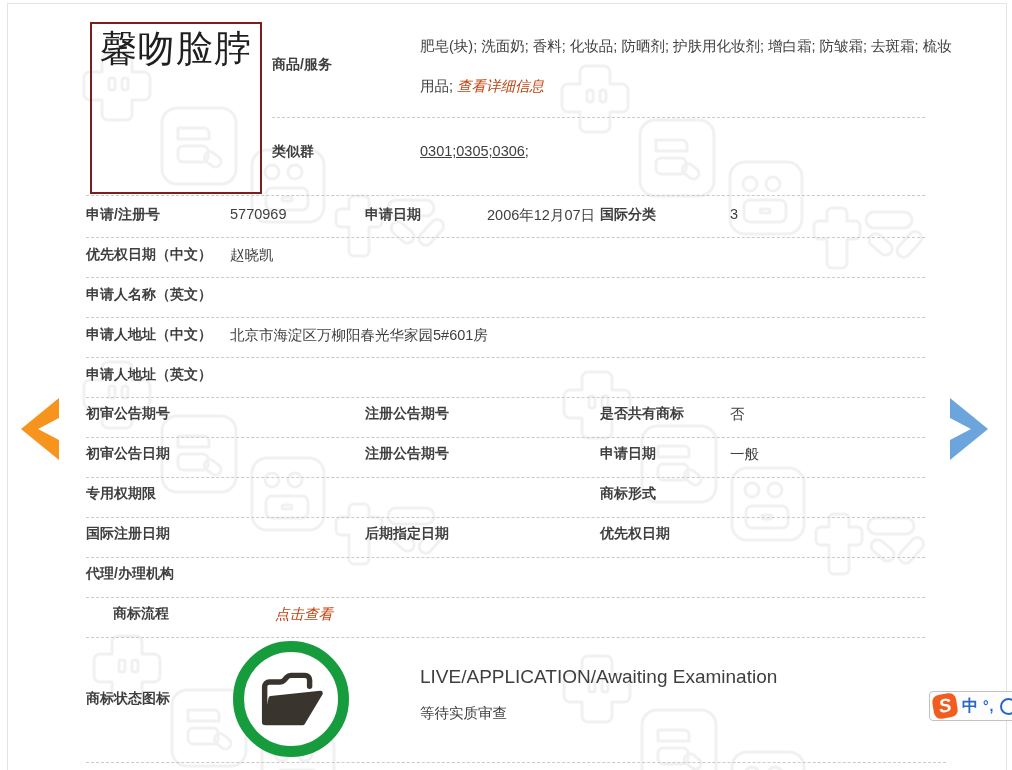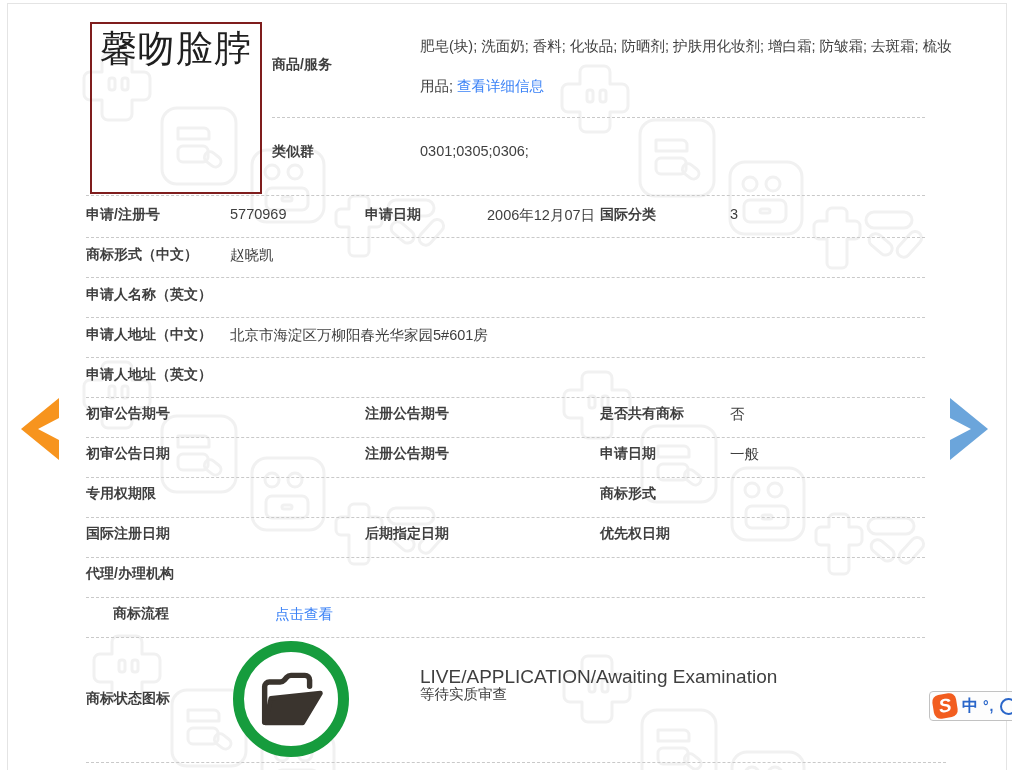--- a/index.html
+++ b/index.html
@@ -7,21 +7,21 @@
     width:1012px;height:770px;position:relative;overflow:hidden;background:#fff;
     font-family:"Liberation Sans","DejaVu Sans",sans-serif;color:#3f3f3f;
   }
   .frame{position:absolute;left:7px;top:3px;width:998px;height:767px;
     border-top:1px solid #e4e4e4;border-left:1px solid #e4e4e4;border-right:1px solid #e4e4e4;z-index:1;}
   #wm{position:absolute;left:0;top:0;z-index:0;}
   .abs{position:absolute;z-index:2;}
   .lbl{font-weight:bold;font-size:14px;white-space:nowrap;}
   .val{font-size:14.5px;white-space:nowrap;}
   .dash{border-top:1px dashed #c9c9c9;height:0;z-index:2;position:absolute;}
-  .link{color:#3b82f6;cursor:pointer;}
+  .link{color:#c2410c;cursor:pointer;font-style:italic;}
   .tm-box{left:90px;top:22px;width:168px;height:168px;border:2px solid #7f1d1d;
     display:flex;justify-content:center;background:transparent;}
   .tm-text{font-family:"Liberation Serif","DejaVu Serif",serif;font-size:37px;color:#1f1f1f;letter-spacing:1px;white-space:nowrap;}
   .ring{left:233px;top:641px;width:94px;height:94px;border:11px solid #169c3d;border-radius:50%;
     display:flex;align-items:center;justify-content:center;background:#fff;}
   .ime-bar{left:929px;top:691px;width:90px;height:30px;background:#fdfdfd;border:1px solid #c2c2c2;
     border-radius:4px;display:flex;align-items:center;gap:5px;padding-left:3px;box-sizing:border-box;z-index:3;}
   .ime-logo{width:24px;height:24px;background:#f25d1f;border-radius:7px;transform:rotate(-9deg);
     color:#fff;font-weight:bold;font-style:italic;font-size:19px;display:flex;align-items:center;justify-content:center;}
   .ime-mode{color:#2a66c9;font-weight:bold;font-size:16px;}
@@ -71,32 +71,32 @@
 </div>
 
 <div class="abs lbl" style="left:272px;top:56px;">商品/服务</div>
 <div class="abs val" style="left:420px;top:37px;">肥皂(块); 洗面奶; 香料; 化妆品; 防晒剂; 护肤用化妆剂; 增白霜; 防皱霜; 去斑霜; 梳妆</div>
 <div class="abs val" style="left:420px;top:77px;">
   <span>用品; </span><span class="link">查看详细信息</span>
 </div>
 <div class="dash" style="left:272px;top:117px;width:653px;"></div>
 
 <div class="abs lbl" style="left:272px;top:143px;">类似群</div>
-<div class="abs val" style="left:420px;top:143px;">0301;0305;0306;</div>
+<div class="abs val" style="left:420px;top:143px;text-decoration:underline;">0301;0305;0306;</div>
 <div class="dash" style="left:86px;top:195px;width:839px;"></div>
 
 <div class="abs lbl" style="left:86px;top:206px;">申请/注册号</div>
 <div class="abs val" style="left:230px;top:206px;">5770969</div>
 <div class="abs lbl" style="left:365px;top:206px;">申请日期</div>
 <div class="abs val" style="left:487px;top:206px;">2006年12月07日</div>
 <div class="abs lbl" style="left:600px;top:206px;">国际分类</div>
 <div class="abs val" style="left:730px;top:206px;">3</div>
 <div class="dash" style="left:86px;top:237px;width:839px;"></div>
 
-<div class="abs lbl" style="left:86px;top:246px;">商标形式（中文）</div>
+<div class="abs lbl" style="left:86px;top:246px;">优先权日期（中文）</div>
 <div class="abs val" style="left:230px;top:246px;">赵晓凯</div>
 <div class="dash" style="left:86px;top:277px;width:839px;"></div>
 
 <div class="abs lbl" style="left:86px;top:286px;">申请人名称（英文）</div>
 <div class="abs val" style="left:230px;top:286px;"></div>
 <div class="dash" style="left:86px;top:317px;width:839px;"></div>
 
 <div class="abs lbl" style="left:86px;top:326px;">申请人地址（中文）</div>
 <div class="abs val" style="left:230px;top:326px;">北京市海淀区万柳阳春光华家园5#601房</div>
 <div class="dash" style="left:86px;top:357px;width:839px;"></div>
@@ -134,21 +134,21 @@
 <div class="dash" style="left:86px;top:637px;width:839px;"></div>
 
 <div class="abs lbl" style="left:86px;top:690px;">商标状态图标</div>
 <div class="abs ring">
   <svg viewBox="0 0 100 80" width="78" height="62">
     <path d="M16 70 V24 a6 6 0 0 1 6 -6 h14 c2.5 0 4 -0.8 5.5 -2.5 l3 -3.5 c1.5 -1.7 3 -2.5 5.5 -2.5 h18 a6 6 0 0 1 6 6 v8" fill="none" stroke="#3a342e" stroke-width="7" stroke-linecap="round" stroke-linejoin="round"></path>
     <path d="M17 71 L24 39 L88 32.5 L65 71 Z" fill="#3a342e" stroke="#3a342e" stroke-width="6" stroke-linejoin="round"></path>
   </svg>
 </div>
 <div class="abs val" style="left:420px;top:666px;font-size:19px;">LIVE/APPLICATION/Awaiting Examination</div>
-<div class="abs val" style="left:420px;top:685px;">等待实质审查</div>
+<div class="abs val" style="left:420px;top:704px;">等待实质审查</div>
 <div class="dash" style="left:86px;top:762px;width:860px;"></div>
 
 <div class="abs" style="left:21px;top:398px;">
   <svg width="40" height="62" viewBox="0 0 40 62">
     <polygon points="38,0 0,31 38,62 38,42 17,31 38,20" fill="#f7941e"></polygon>
   </svg>
 </div>
 <div class="abs" style="left:948px;top:398px;">
   <svg width="42" height="62" viewBox="0 0 42 62">
     <polygon points="2,0 40,31 2,62 2,42 23,31 2,20" fill="#6ba5db"></polygon>

